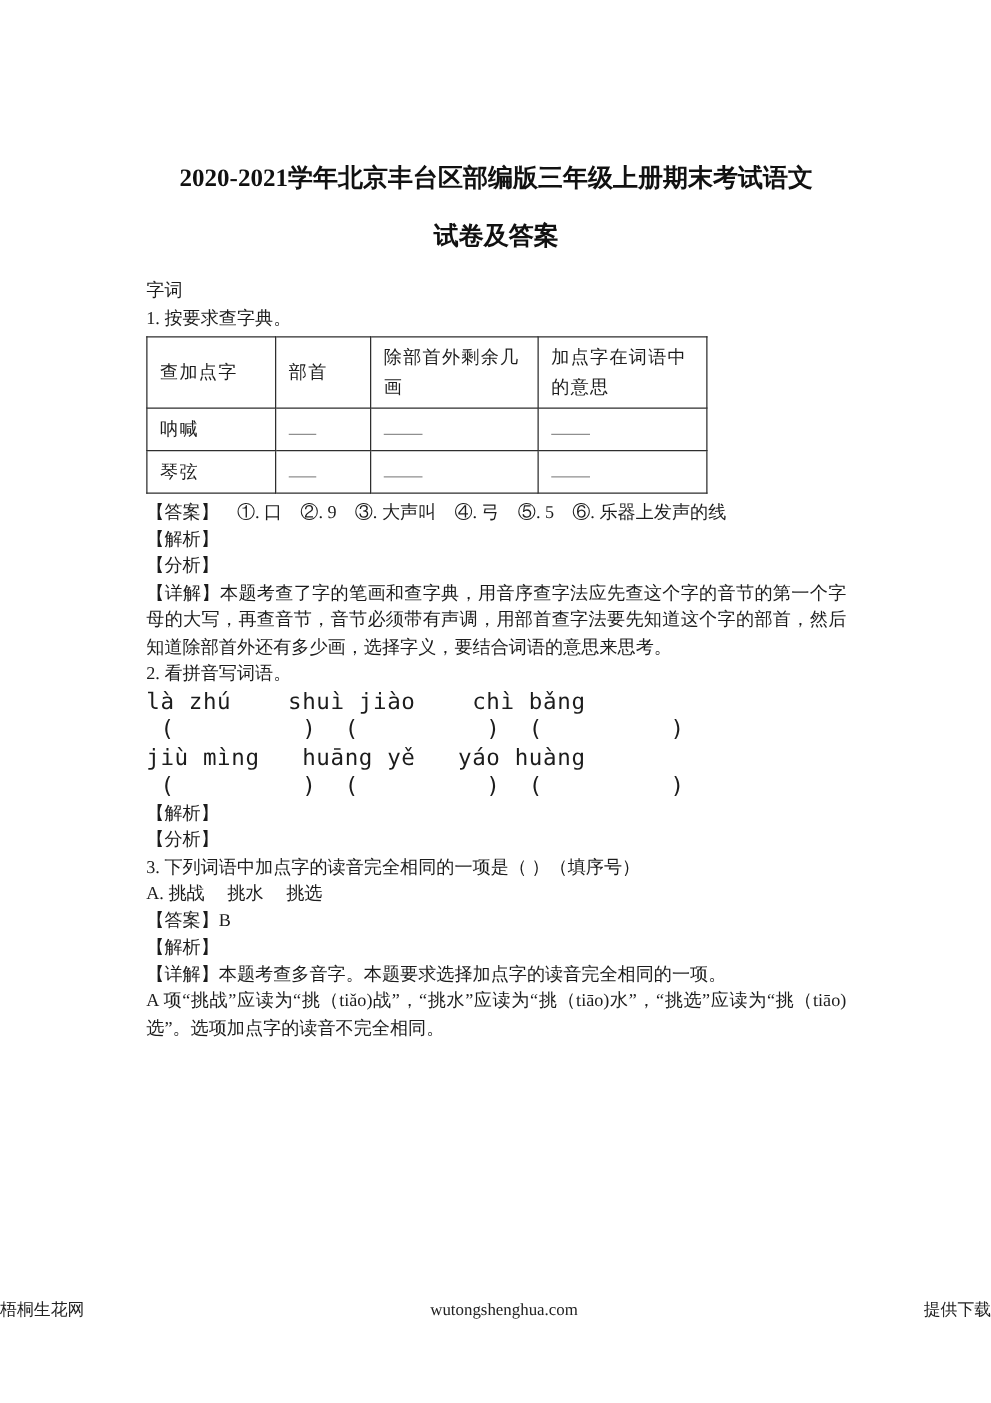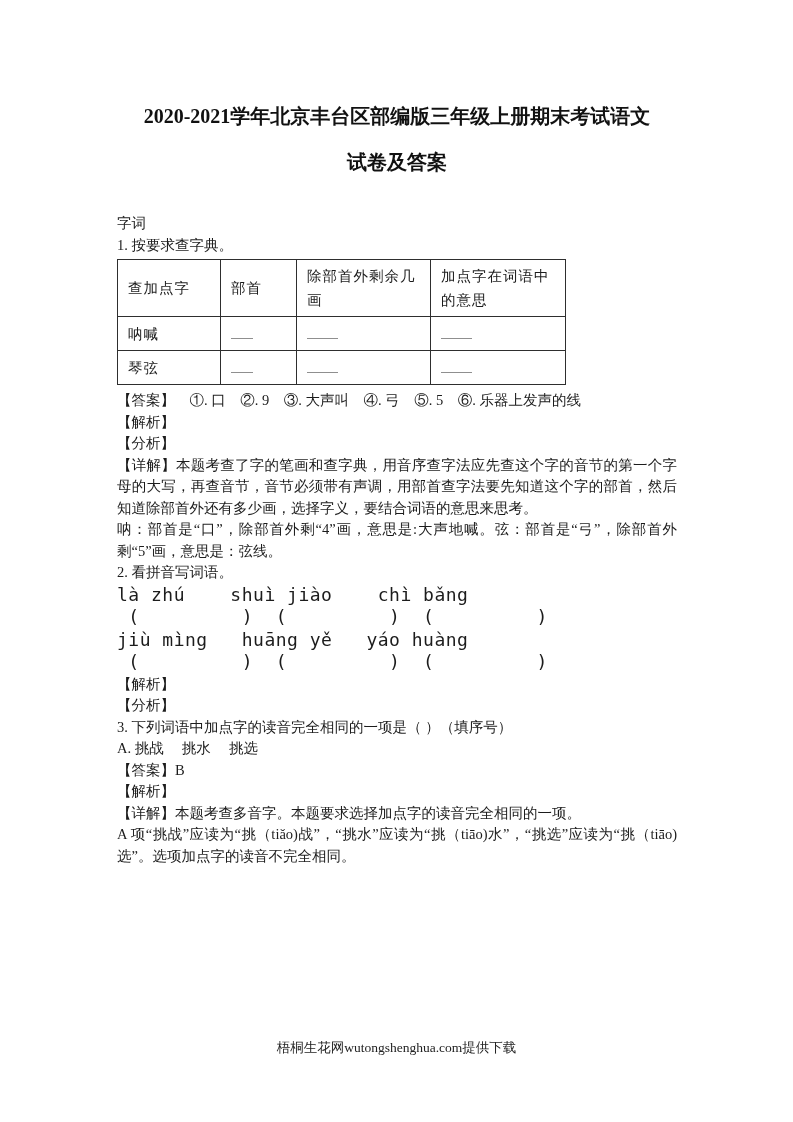--- a/index.html
+++ b/index.html
@@ -14,28 +14,28 @@
     line-height: 21.5px;
     overflow: hidden;
   }
   .content {
     position: absolute;
     left: 117px;
     width: 560px;
     top: 0;
   }
   .doc-title {
-    padding-top: 93px;
+    padding-top: 120px;
     text-align: center;
     font-weight: bold;
     font-size: 20px;
     line-height: 46px;
     color: #111;
   }
-  .section-label { margin-top: 28px; }
+  .section-label { margin-top: 11px; }
   .para { text-align: justify; }
   .pre { white-space: pre-wrap; }
   table.lookup {
     border-collapse: collapse;
     margin: 3px 0 5px 0;
     table-layout: fixed;
     width: 437px;
   }
   table.lookup td {
     border: 1px solid #2e2e2e;
@@ -62,21 +62,21 @@
     font-size: 18px;
     line-height: 22.5px;
     white-space: pre;
     letter-spacing: 0.5px;
   }
   .footer {
     position: absolute;
     top: 1037px;
     left: 0; right: 0;
     display: flex;
-    justify-content: center;
+    justify-content: space-between;
     font-size: 13.5px;
     color: #222;
   }
 </style>
 </head>
 <body>
 
 <div class="page">
   <div class="content">
 
@@ -109,21 +109,20 @@
         <td class="c3"><span class="blank w-m"></span></td>
         <td class="c4"><span class="blank w-m"></span></td>
       </tr>
     </tbody>
       </table>
 
     <div class="para pre">【答案】    ①. 口    ②. 9    ③. 大声叫    ④. 弓    ⑤. 5    ⑥. 乐器上发声的线</div>
     <div class="para">【解析】</div>
     <div class="para">【分析】</div>
     <div class="para">【详解】本题考查了字的笔画和查字典，用音序查字法应先查这个字的音节的第一个字母的大写，再查音节，音节必须带有声调，用部首查字法要先知道这个字的部首，然后知道除部首外还有多少画，选择字义，要结合词语的意思来思考。</div>
-    <div class="para">呐：部首是“口”，除部首外剩“4”画，意思是:大声地喊。弦：部首是“弓”，除部首外剩“5”画，意思是：弦线。</div>
 
     <div class="para">2. 看拼音写词语。</div>
     <div class="pinyin">là zhú    shuì jiào    chì bǎng</div>
     <div class="pinyin"> (         )  (         )  (         )</div>
     <div class="pinyin">jiù mìng   huāng yě   yáo huàng</div>
     <div class="pinyin"> (         )  (         )  (         )</div>
     <div class="para">【解析】</div>
     <div class="para">【分析】</div>
 
     <div class="para">3. 下列词语中加点字的读音完全相同的一项是（  ）（填序号）</div>

